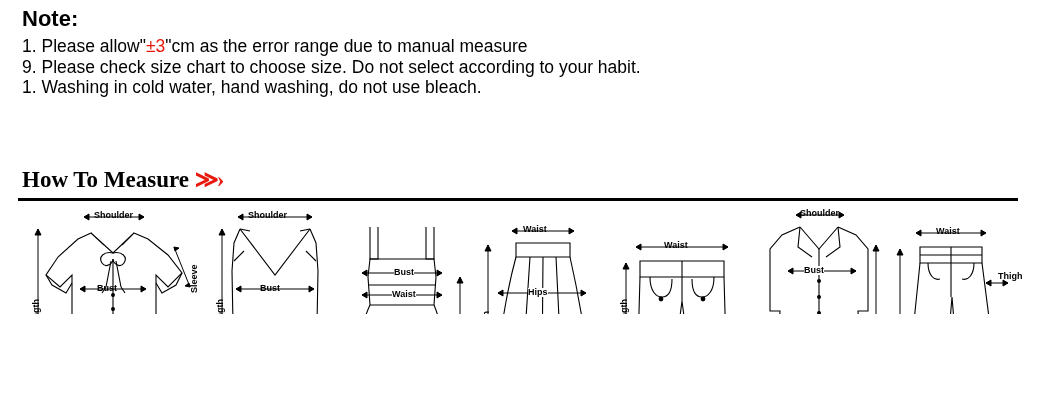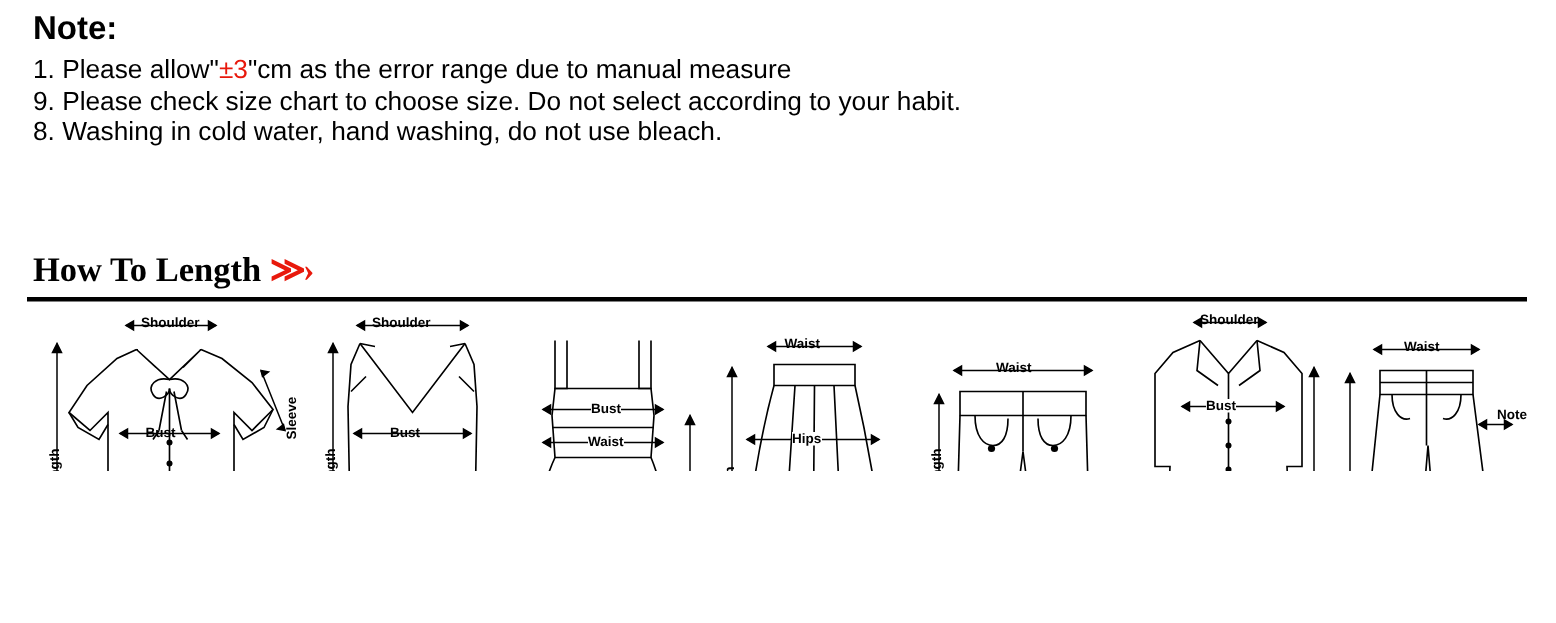--- a/index.html
+++ b/index.html
@@ -100,25 +100,25 @@
 
 <div id="page">
 
   <div class="note-title">Note:</div>
 
   <div class="note-list">
     <div class="note-line">
       <span>1. Please allow"</span><span class="red">±3</span><span>"cm as the error range due to manual measure</span>
     </div>
     <div class="note-line">9. Please check size chart to choose size. Do not select according to your habit.</div>
-    <div class="note-line">8. Washing in cold water, hand washing, do not use bleach.</div>
+    <div class="note-line">1. Washing in cold water, hand washing, do not use bleach.</div>
   </div>
 
   <div class="how-title">
-    <span>How To Length</span>
+    <span>How To Measure</span>
     <span class="chev">≫›</span>
   </div>
 
   <div class="rule"></div>
 
   <div class="figures">
 
     <div class="fig" style="left:18px; width:190px;">
       <svg width="190" height="214" viewBox="0 0 190 214">
         <g fill="none" stroke="#000" stroke-width="1.1">
@@ -324,18 +324,18 @@
           <path d="M100,32 l-5,-3 v6 z" fill="#000"></path>
           <line x1="100" y1="82" x2="122" y2="82"></line>
           <path d="M100,82 l5,-3 v6 z" fill="#000"></path>
           <path d="M122,82 l-5,-3 v6 z" fill="#000"></path>
           <line x1="14" y1="48" x2="14" y2="198"></line>
           <path d="M14,48 l-3,6 h6 z" fill="#000"></path>
           <path d="M14,198 l-3,-6 h6 z" fill="#000"></path>
         </g>
       </svg>
       <div class="lbl" style="left:50px; top:26px;">Waist</div>
-      <div class="lbl" style="left:112px; top:71px;">Note</div>
+      <div class="lbl" style="left:112px; top:71px;">Thigh</div>
       <div class="lbl-v" style="left:8px; top:145px;">Length</div>
     </div>
 
   </div>
 </div>
 
 </body></html>

